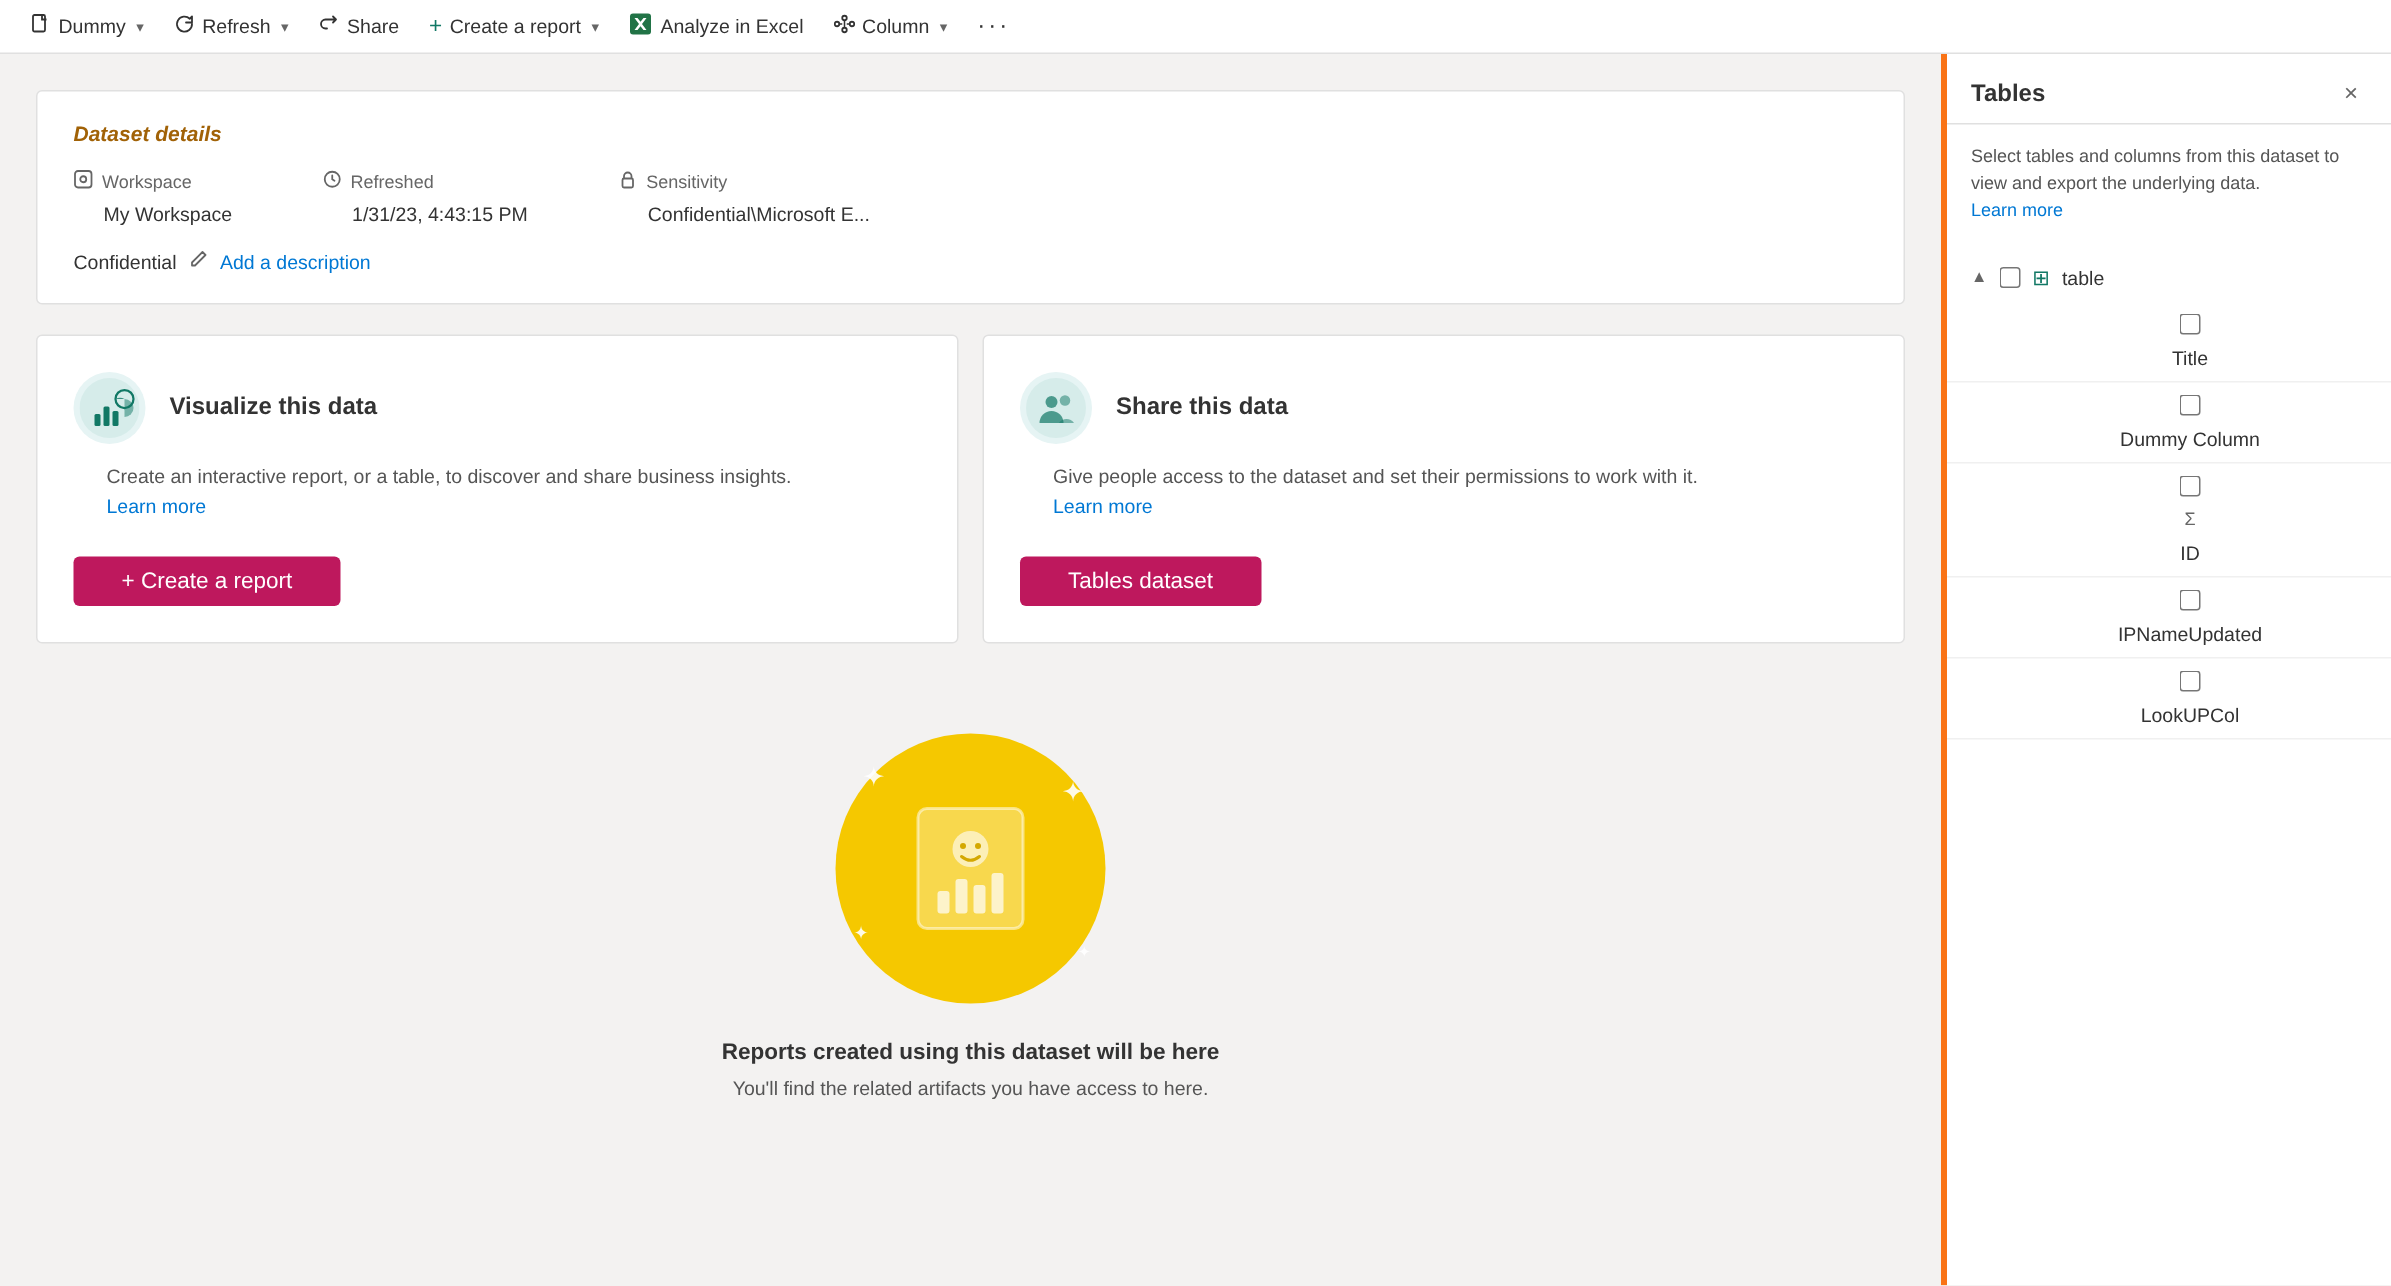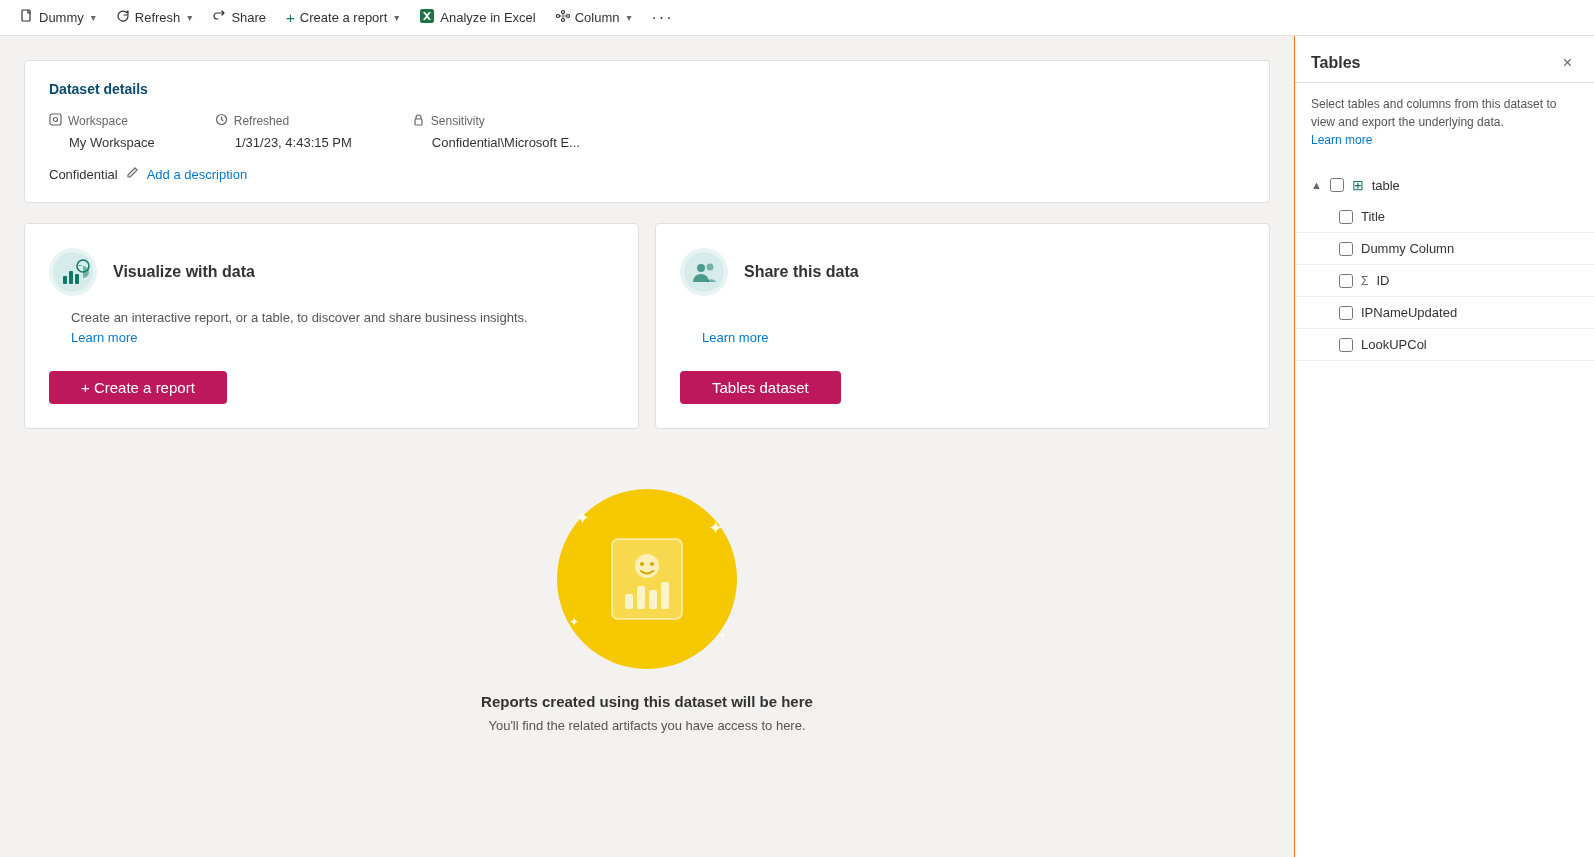--- a/index.html
+++ b/index.html
@@ -28,21 +28,21 @@
     
     .content-area {
       flex: 1; overflow-y: auto; padding: 24px; background: #f3f2f1;
     }
 
     
     .dataset-details-card {
       background: #fff; border-radius: 4px; padding: 20px 24px;
       margin-bottom: 20px; border: 1px solid #e0e0e0;
     }
-    .dataset-details-title { font-size: 14px; font-weight: 600; margin-bottom: 16px; color: #0c4a6e; }
+    .dataset-details-title { font-size: 14px; font-weight: 600; margin-bottom: 16px; color: #a16207; font-style: italic; }
     .dataset-meta-row { display: flex; gap: 60px; align-items: flex-start; }
     .dataset-meta-group { display: flex; flex-direction: column; gap: 6px; }
     .dataset-meta-label {
       display: flex; align-items: center; gap: 6px;
       font-size: 12px; color: #666;
     }
     .dataset-meta-label .icon { font-size: 13px; color: #666; }
     .dataset-meta-value { font-size: 13px; color: #333; padding-left: 20px; }
     .description-row { display: flex; align-items: center; gap: 8px; margin-top: 16px; }
     .description-label { font-size: 13px; color: #333; }
@@ -86,21 +86,21 @@
     }
     .sparkle-tl { top: 18px; left: 18px; }
     .sparkle-tr { top: 28px; right: 14px; }
     .sparkle-bl { bottom: 40px; left: 12px; }
     .sparkle-br { bottom: 28px; right: 10px; }
     .empty-state-title { font-size: 15px; font-weight: 600; color: #333; margin-bottom: 8px; }
     .empty-state-desc { font-size: 13px; color: #555; }
 
     
     .tables-panel {
-      width: 300px; background: #fff; border-left: 1px solid #f97316;
+      width: 300px; background: #fff; border-left: 4px solid #f97316;
       display: flex; flex-direction: column; flex-shrink: 0; overflow-y: auto;
     }
     .tables-panel-header {
       display: flex; align-items: center; justify-content: space-between;
       padding: 16px 16px 8px; border-bottom: 1px solid #e0e0e0;
     }
     .tables-panel-title { font-size: 16px; font-weight: 600; color: #333; }
     .close-btn { background: none; border: none; cursor: pointer; font-size: 16px; color: #666; padding: 2px 6px; border-radius: 4px; }
     .tables-panel-desc { padding: 12px 16px; font-size: 12px; color: #555; line-height: 1.5; }
     .tables-panel-learn-more { color: #0078d4; text-decoration: none; font-size: 12px; }
@@ -113,21 +113,21 @@
     }
     .collapse-icon { font-size: 11px; color: #666; }
     .table-checkbox {
       width: 14px; height: 14px; border: 1px solid #999; border-radius: 2px;
       cursor: pointer; flex-shrink: 0; background: #fff;
     }
     .table-icon { font-size: 14px; color: #117865; }
     .table-name { font-size: 13px; color: #333; }
     .column-item {
       display: flex; align-items: center; gap: 8px;
-      padding: 8px 16px 8px 44px; border-bottom: 1px solid #f0f0f0;
+      padding: 8px 16px 8px 44px; border-bottom: 1px solid #f0f0f0; flex-direction: column;
     }
     .column-checkbox {
       width: 14px; height: 14px; border: 1px solid #999; border-radius: 2px;
       cursor: pointer; flex-shrink: 0; background: #fff;
     }
     .sigma-icon { font-size: 12px; color: #666; }
     .column-name { font-size: 13px; color: #333; }
   </style>
 </head>
 <body>
@@ -264,21 +264,21 @@
 
               <rect x="10" y="24" width="4" height="8" rx="1" fill="#117865"></rect>
               <rect x="16" y="19" width="4" height="13" rx="1" fill="#117865"></rect>
               <rect x="22" y="22" width="4" height="10" rx="1" fill="#117865"></rect>
 
               <path d="M30 14 a6 6 0 0 1 0 12 L30 14" fill="#117865" opacity="0.5"></path>
               <path d="M24 14 a6 6 0 0 1 6 0 L24 14" fill="#117865" opacity="0.8"></path>
               <circle cx="30" cy="14" r="6" stroke="#117865" stroke-width="1.5" fill="none"></circle>
             </svg>
           </div>
-          <div class="action-card-title">Visualize with data</div>
+          <div class="action-card-title">Visualize this data</div>
         </div>
         <div class="action-card-desc">
           <span>Create an interactive report, or a table, to discover and share business insights.</span>
           <br>
           <a class="learn-more-link">Learn more</a>
         </div>
         <button class="action-card-btn">+ Create a report</button>
       </div>
 
       <div class="action-card">
@@ -289,20 +289,21 @@
 
               <circle cx="17" cy="16" r="4" fill="#117865" opacity="0.7"></circle>
               <path d="M9 30 a8 8 0 0 1 16 0" fill="#117865" opacity="0.7"></path>
               <circle cx="26" cy="15" r="3.5" fill="#117865" opacity="0.5"></circle>
               <path d="M22 30 a6 6 0 0 1 10 0" fill="#117865" opacity="0.5"></path>
             </svg>
           </div>
           <div class="action-card-title">Share this data</div>
         </div>
         <div class="action-card-desc">
+          <span>Give people access to the dataset and set their permissions to work with it.</span>
           <br>
           <a class="learn-more-link">Learn more</a>
         </div>
         <button class="action-card-btn">Tables dataset</button>
       </div>
     </div>
 
     <div class="empty-state">
       <div class="empty-state-icon">
 

